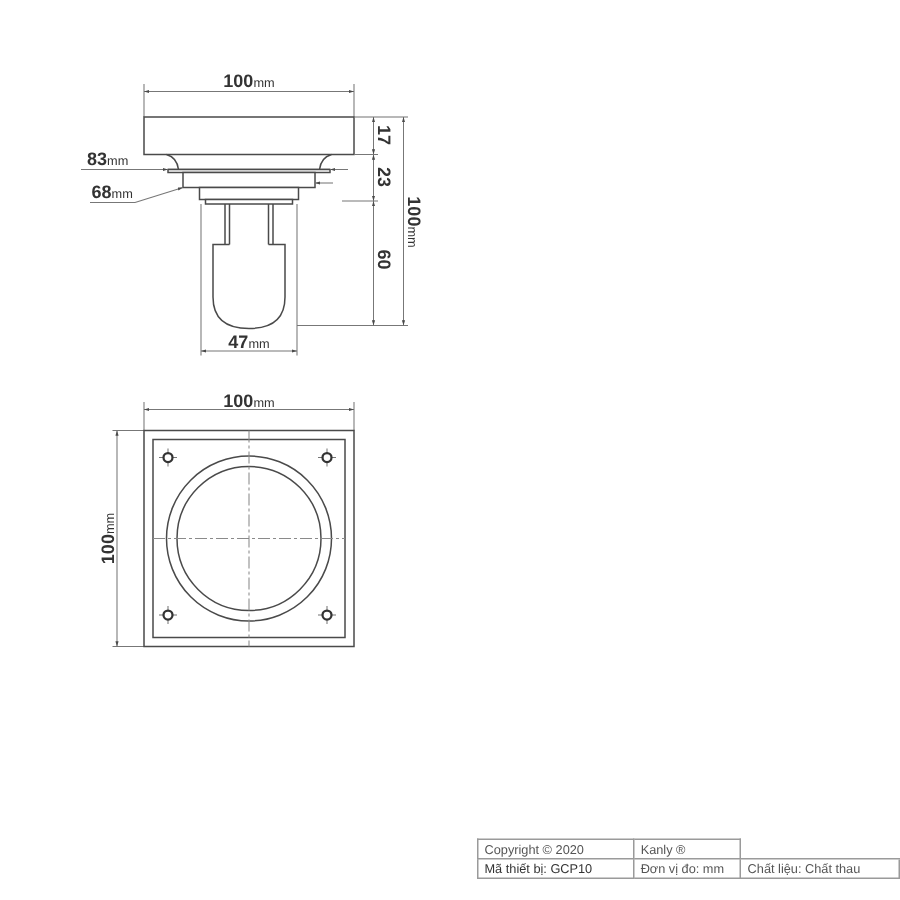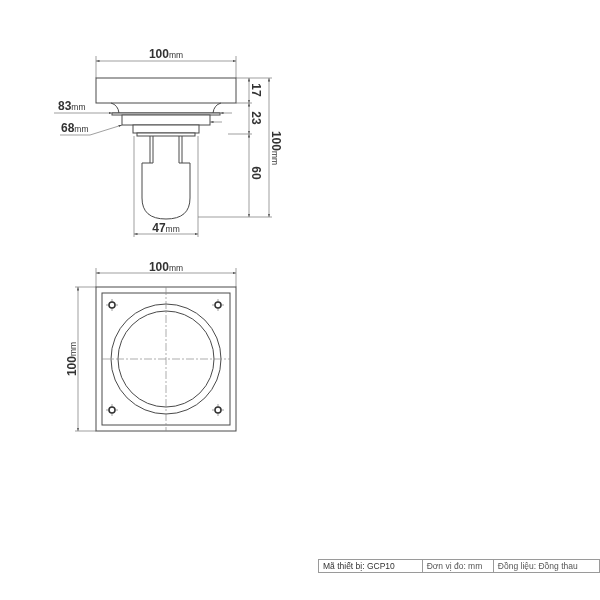--- a/index.html
+++ b/index.html
@@ -140,19 +140,24 @@
     <g>
       <line class="thin" x1="212" y1="410" x2="224" y2="410"></line>
         <line class="thin" x1="218" y1="404" x2="218" y2="416"></line>
       <circle cx="218" cy="410" r="3" fill="#ffffff" stroke="#333" stroke-width="1.5"></circle>
     </g>
   </g>
 </svg>
 
 <table class="info-table">
   <tbody>
+      <tr>
+    <td class="c1">Copyright © 2020</td>
+    <td class="c2">Kanly ®</td>
+    <td class="c3 empty" style="border-left:1px solid #9a9a9a;border-bottom:1px solid #9a9a9a;border-top:none;border-right:none;"></td>
+  </tr>
   <tr>
     <td class="c1 bold">Mã thiết bị: GCP10</td>
     <td class="c2">Đơn vị đo: mm</td>
-    <td class="c3">Đồng liệu: Đồng thau</td>
+    <td class="c3">Chất liệu: Chất thau</td>
   </tr>
 </tbody>
   </table>
 
 </body></html>

